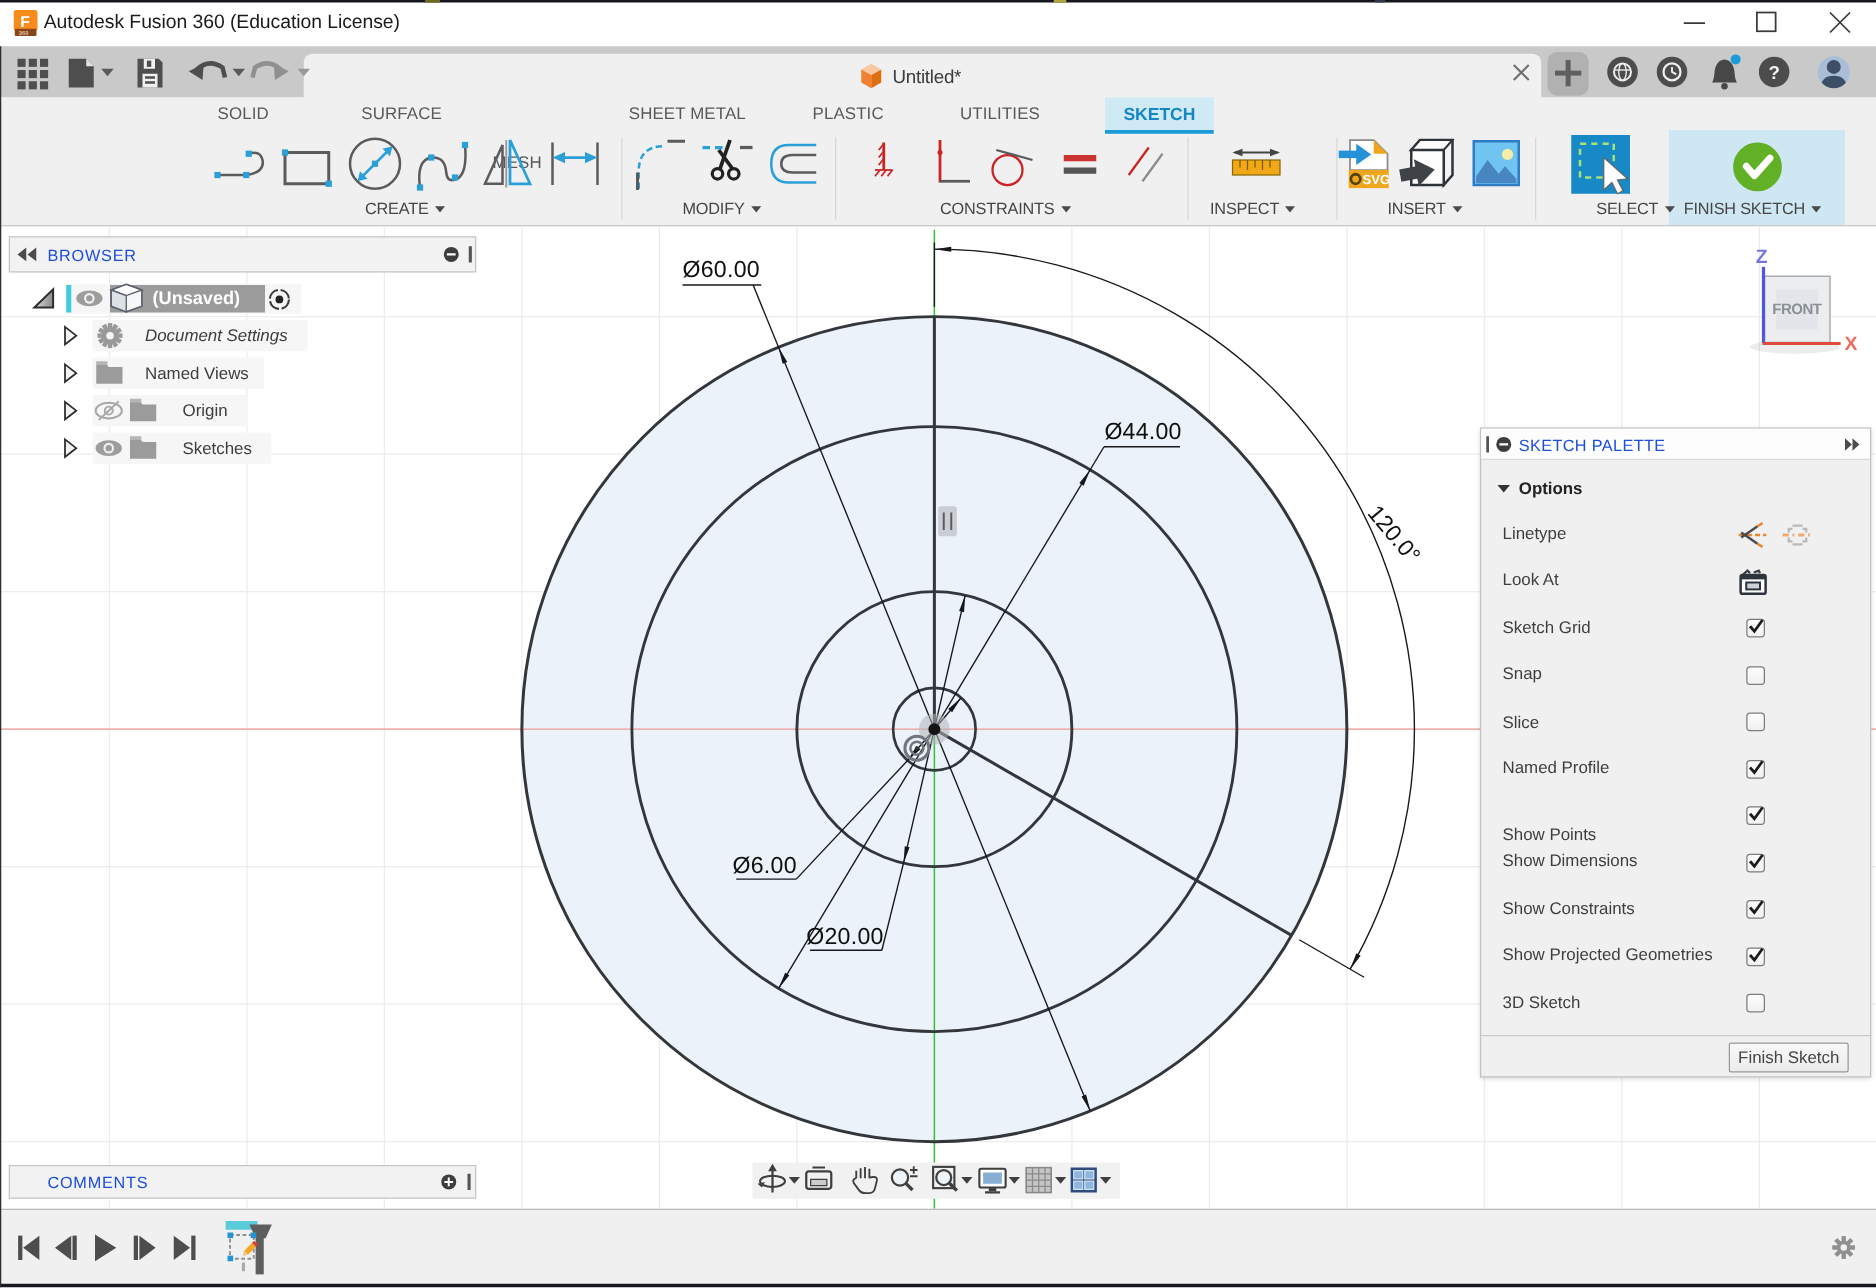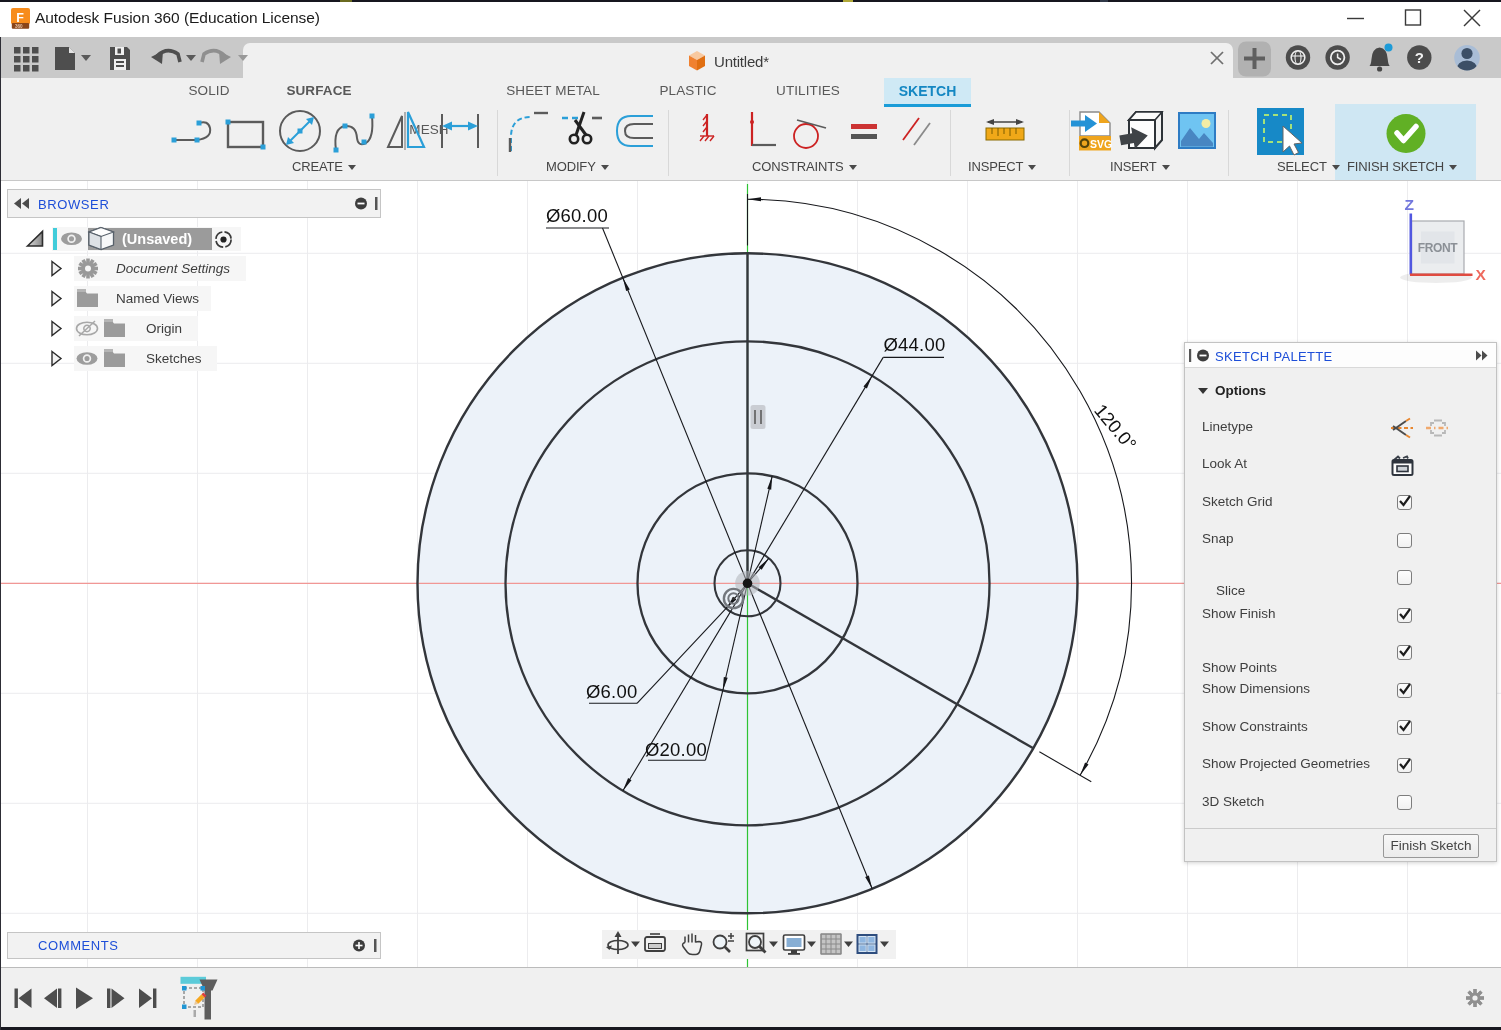--- a/index.html
+++ b/index.html
@@ -10,21 +10,21 @@
   
   #titlebar { left:0; top:0; width:1501px; height:37px; background:#fff; }
   #topedge { left:0; top:0; width:1501px; height:2px; background:#16161f; }
   #title-text { left:35px; top:9px; font-size:15.5px; letter-spacing:-0.05px; color:#1b1b1b; }
   
   #tabrow { left:0; top:37px; width:1501px; height:41px; background:#c9c9c9; }
   #doctab { left:243px; top:43px; width:990px; height:35px; background:#f0f0f0; border-radius:7px 7px 0 0; }
   #doctab-label { left:714px; top:53px; font-size:15px; color:#3c3c3c; letter-spacing:-0.2px; }
   
   #ribbon { left:0; top:78px; width:1501px; height:103px; background:#f0f0f0; border-bottom:1px solid #c8c8c8; }
-  .rtab { position:absolute; top:78px; height:26px; line-height:26px; font-size:13.5px; color:#585858; text-align:center; letter-spacing:0.1px; }
+  .rtab { position:absolute; top:78px; height:26px; line-height:26px; font-size:13.5px; color:#585858; letter-spacing:0.1px; }
   #sketchtab { left:884px; top:78px; width:87px; height:29px; background:#cfe9f5; border-bottom:3.5px solid #199cd8; color:#1487c2; font-weight:bold; font-size:14px; text-align:center; line-height:26px; }
   #designbox { left:16px; top:104px; width:136px; height:63px; border:1px solid #c9c9c9; border-radius:4px; }
   #designbox span { position:absolute; left:0; top:18px; width:134px; text-align:center; font-size:14px; font-weight:bold; color:#333; letter-spacing:-0.2px; }
   .rsep { position:absolute; top:110px; height:66px; width:1px; background:#d8d8d8; }
   .rlabel { position:absolute; top:159px; height:14px; font-size:13px; color:#454545; white-space:nowrap; letter-spacing:-0.15px; }
   .caret { display:inline-block; width:0; height:0; border-left:4.5px solid transparent; border-right:4.5px solid transparent; border-top:5px solid #4a4a4a; margin-left:5px; vertical-align:middle; }
   #finishtile { left:1335px; top:104px; width:141px; height:76px; background:#cfe7f3; }
   
   .panelhdr { position:absolute; background:#f2f2f2; border:1px solid #c5c5c5; }
   .hdrtext { position:absolute; font-size:13px; color:#1d4ed8; letter-spacing:0.6px; }
@@ -133,21 +133,21 @@
   <div id="topedge" class="abs"></div>
   <div class="abs" style="left:340px;top:0;width:12px;height:2px;background:#6a6a20;"></div>
   <div class="abs" style="left:843px;top:0;width:10px;height:2px;background:#b0a838;"></div>
   <div class="abs" style="left:1100px;top:0;width:8px;height:2px;background:#303848;"></div>
   <div id="title-text" class="abs">Autodesk Fusion 360 (Education License)</div>
   <div id="tabrow" class="abs"></div>
   <div id="doctab" class="abs"></div>
   <div id="doctab-label" class="abs">Untitled*</div>
   <div id="ribbon" class="abs"></div>
   <div class="rtab" style="left:174px;width:70px;">SOLID</div>
-  <div class="rtab" style="left:279px;width:80px;font-weight:bold;">SURFACE</div>
+  <div class="rtab" style="left:289px;width:80px;">SURFACE</div>
   <div class="rtab" style="left:394px;width:70px;margin-top:39px;">MESH</div>
   <div class="rtab" style="left:503px;width:100px;">SHEET METAL</div>
   <div class="rtab" style="left:650px;width:76px;">PLASTIC</div>
   <div class="rtab" style="left:768px;width:80px;">UTILITIES</div>
   <div id="sketchtab" class="abs">SKETCH</div>
   <div id="finishtile" class="abs"></div>
   <div class="rsep" style="left:497px;"></div>
   <div class="rsep" style="left:668px;"></div>
   <div class="rsep" style="left:950px;"></div>
   <div class="rsep" style="left:1069px;"></div>
@@ -432,23 +432,23 @@
     <div class="prow" style="left:13px;top:40px;font-weight:bold;color:#222;"><span style="display:inline-block;width:0;height:0;border-left:5px solid transparent;border-right:5px solid transparent;border-top:6px solid #333;margin-right:7px;vertical-align:middle;"></span>Options</div>
     <div class="prow" style="top:75.5px;">Linetype</div>
     <div class="prow" style="top:113.0px;">Look At</div>
     <div class="prow" style="top:150.5px;">Sketch Grid</div>
     <div class="cb" style="top:152.0px;"></div>
     <svg class="abs" style="left:210px;top:148.0px;" width="20" height="20" viewBox="0 0 20 20">
         <path d="M 5 10 L 8.5 14 L 15 5" fill="none" stroke="#1c1c1c" stroke-width="2.2"></path>
       </svg>
     <div class="prow" style="top:188.0px;">Snap</div>
     <div class="cb" style="top:189.5px;"></div>
-    <div class="prow" style="top:240px;margin-left:14px;">Slice</div>
+    <div class="prow" style="top:227px;">Slice</div>
     <div class="cb" style="top:227.0px;"></div>
-    <div class="prow" style="top:263.0px;">Show Finish</div>
+    <div class="prow" style="top:263.0px;">Named Profile</div>
     <div class="cb" style="top:264.5px;"></div>
     <svg class="abs" style="left:210px;top:260.5px;" width="20" height="20" viewBox="0 0 20 20">
         <path d="M 5 10 L 8.5 14 L 15 5" fill="none" stroke="#1c1c1c" stroke-width="2.2"></path>
       </svg>
     <div class="prow" style="top:317px;">Show Points</div>
     <div class="cb" style="top:302.0px;"></div>
     <svg class="abs" style="left:210px;top:298.0px;" width="20" height="20" viewBox="0 0 20 20">
         <path d="M 5 10 L 8.5 14 L 15 5" fill="none" stroke="#1c1c1c" stroke-width="2.2"></path>
       </svg>
     <div class="prow" style="top:338.0px;">Show Dimensions</div>

